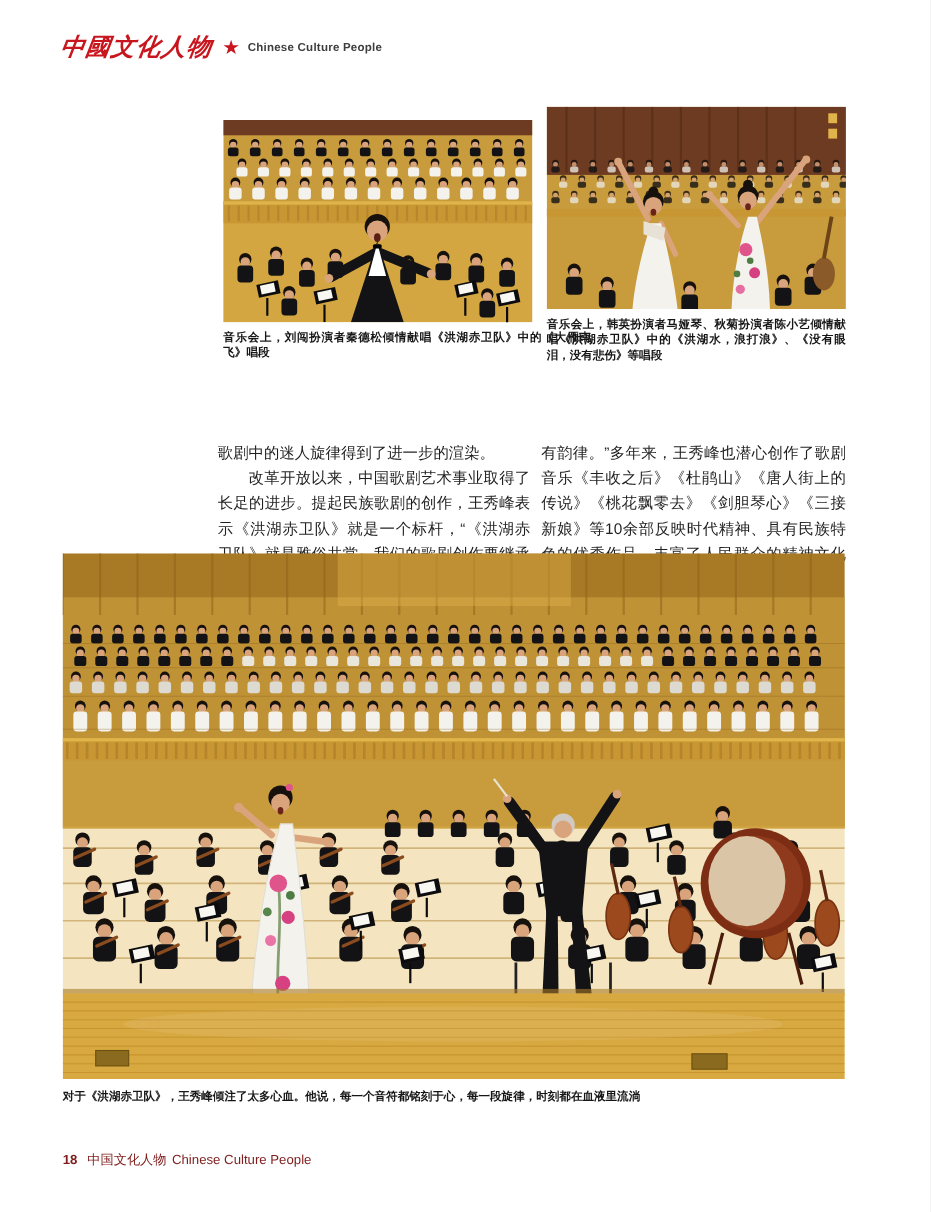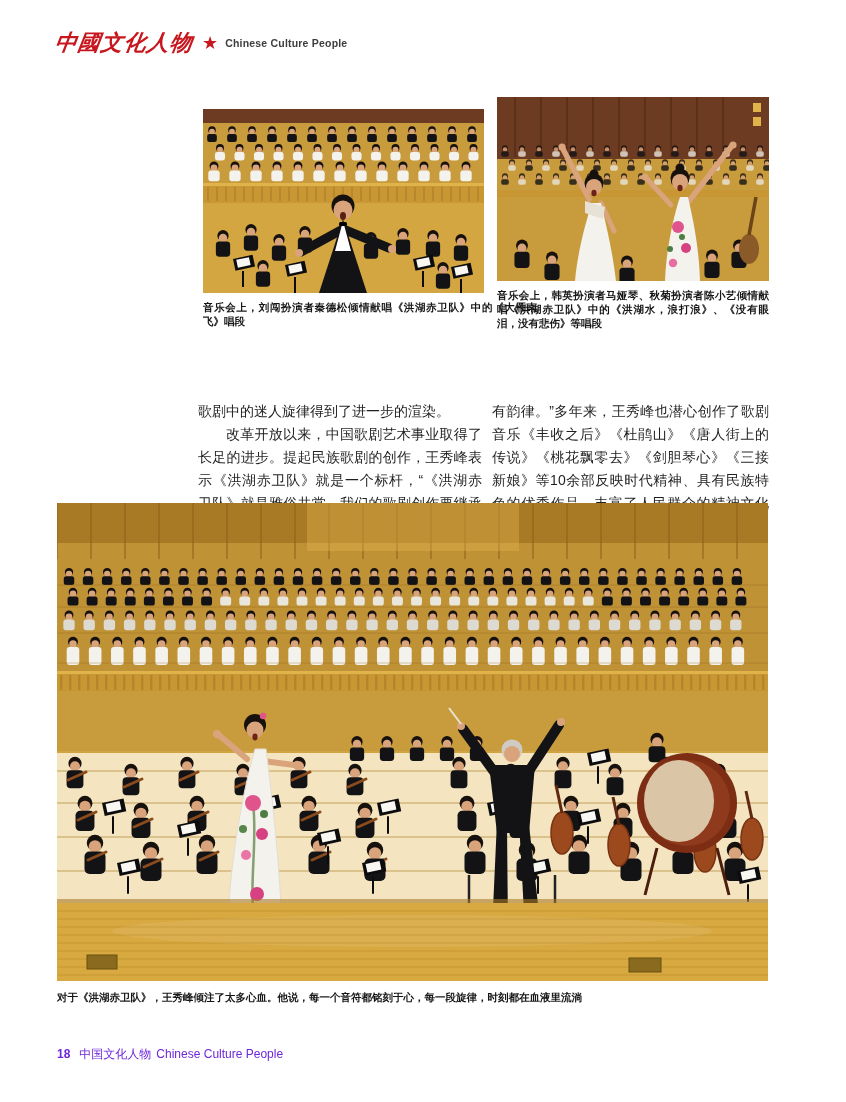--- a/index.html
+++ b/index.html
@@ -23,21 +23,21 @@
     text-align:justify;
   }
   .photo-big figcaption{margin-top:9px;}
   
   .col{position:absolute;top:356px;font-size:14px;line-height:23px;color:#1f1f1f;text-align:justify;margin-top:44px;}
   .col p{margin:0;}
   .col p.indent{text-indent:2em;}
   .col-left{left:198px;width:284px;}
   .col-right{left:492px;width:277px;}
   
-  .ftr{position:absolute;left:57px;top:1046px;font-size:12px;color:#6d28d9;display:flex;align-items:baseline;}
+  .ftr{position:absolute;left:57px;top:1046px;font-size:12px;color:#7f1d1d;display:flex;align-items:baseline;}
   .ftr .pg{font-weight:bold;margin-right:9px;}
   .ftr .mag-cn{margin-right:5px;}
 </style>
 </head>
 <body>
 
 <div class="page">
 
   <div class="hdr">
     <span class="logo-cn">中國文化人物</span>

